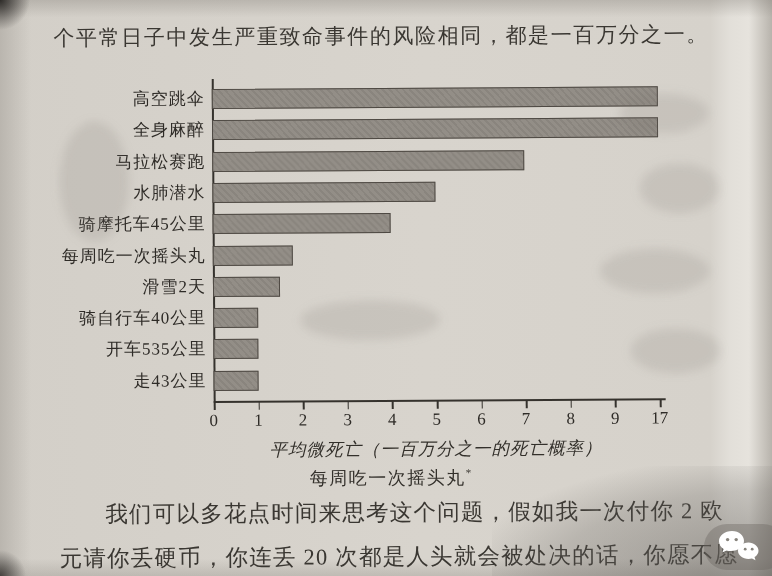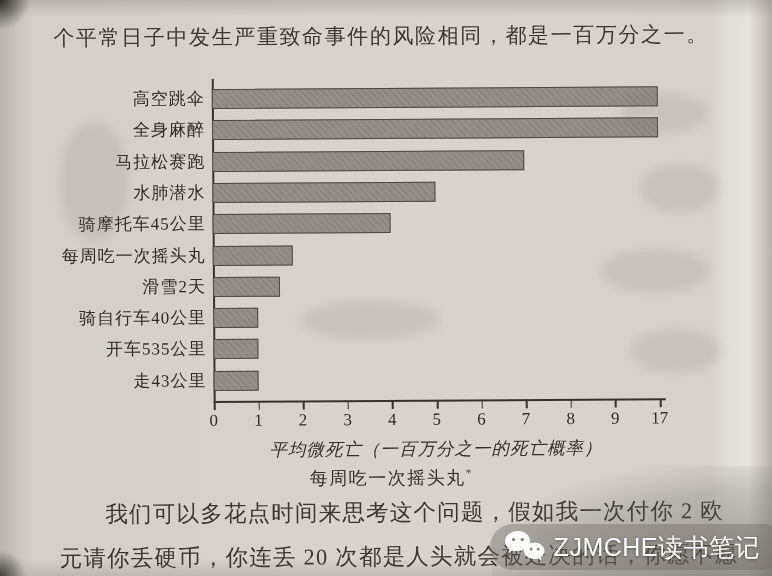--- a/index.html
+++ b/index.html
@@ -156,14 +156,13 @@
       <path d="M14 1 C6.8 1 1 5.5 1 11.2 c0 3.2 1.8 6 4.6 7.8 l-1.2 3.6 4.1-2.1 c1.4.4 2.9.6 4.5.6 7.2 0 13-4.5 13-10 S21.2 1 14 1 Z"></path>
       <path d="M30.5 12.5 c-5.8 0-10.5 3.7-10.5 8.2 0 4.6 4.7 8.2 10.5 8.2 1.2 0 2.4-.2 3.5-.5 l3.5 1.8-1-3.1 c2.4-1.5 4-3.8 4-6.4 0-4.5-4.7-8.2-10-8.2 Z"></path>
     </g>
     <g fill="#87837c">
       <circle cx="9.6" cy="9.6" r="1.7"></circle>
       <circle cx="18.2" cy="9.6" r="1.7"></circle>
       <circle cx="27.2" cy="19.2" r="1.4"></circle>
       <circle cx="34.2" cy="19.2" r="1.4"></circle>
     </g>
   </svg>
-  <span class="wm-text">ZJMCHE读书笔记</span>
 </div>
 
 </body></html>

